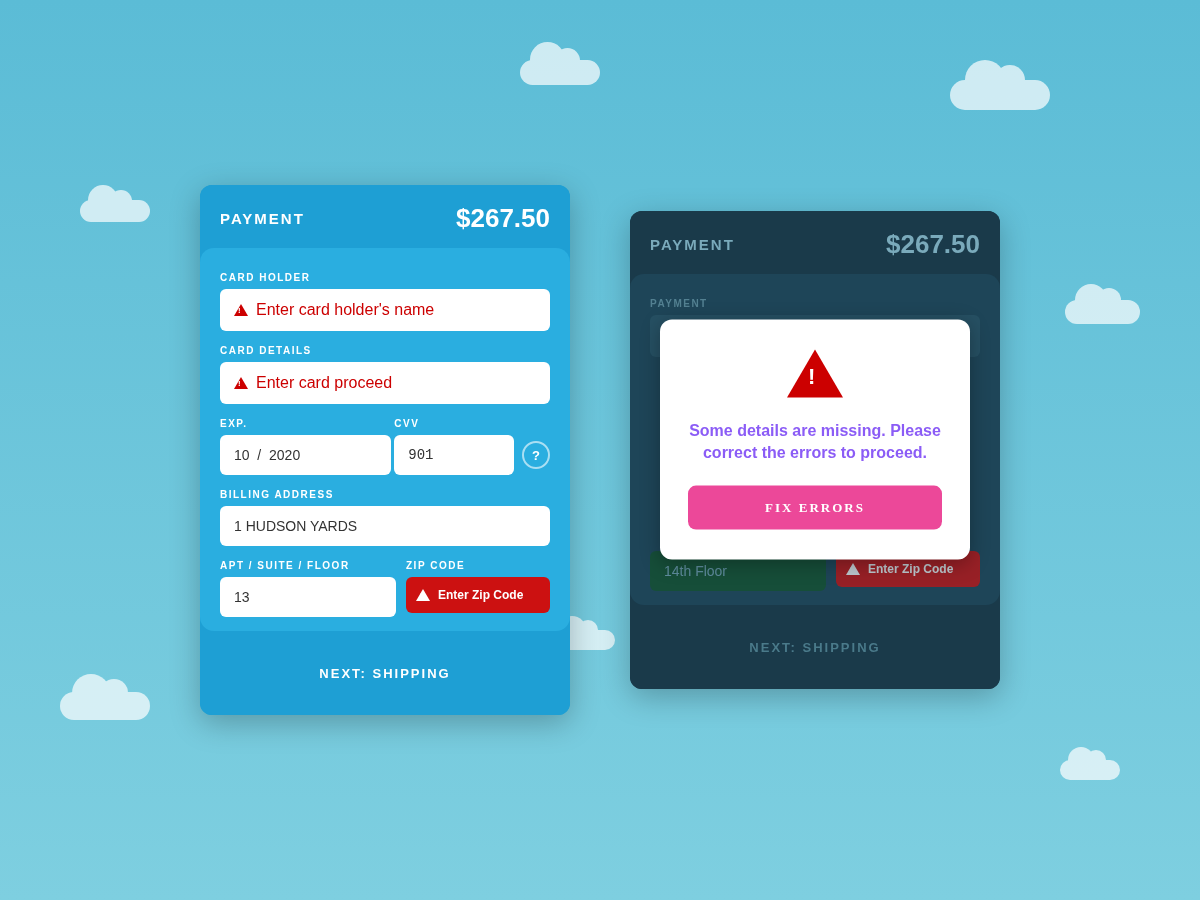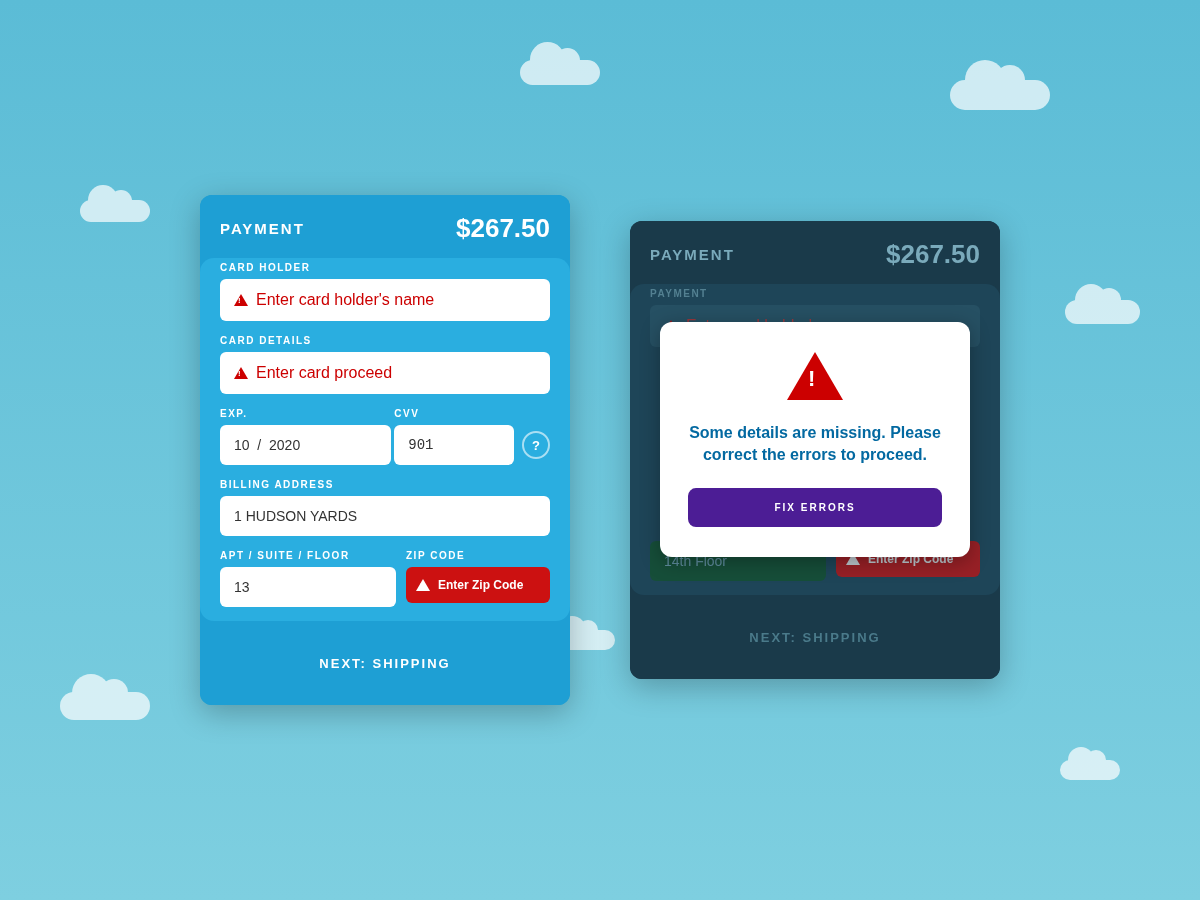--- a/index.html
+++ b/index.html
@@ -121,21 +121,21 @@
       font-weight: 700;
       color: white;
     }
 
     .payment-card.dark .header-amount {
       color: #7aaabb;
     }
 
     
     .card-body {
-      padding: 4px 20px 0;
+      padding: 24px 20px 0;
       border-radius: 14px;
     }
 
     .payment-card.light .card-body {
       background: #2aaee0;
     }
 
     .payment-card.dark .card-body {
       background: #1e4558;
     }
@@ -337,39 +337,40 @@
       content: '!';
       position: absolute;
       top: 14px;
       left: -7px;
       font-size: 22px;
       font-weight: 900;
       color: white;
     }
 
     .modal-message {
-      color: #0369a1;
+      color: #8b5cf6;
       font-size: 16px;
       font-weight: 700;
       line-height: 1.4;
       margin-bottom: 22px;
     }
 
     .fix-errors-btn {
-      background: #4c1d95;
+      background: #ec4899;
       color: white;
       border: none;
       border-radius: 8px;
       padding: 14px 32px;
-      font-size: 10px;
+      font-size: 13px;
       font-weight: 700;
       letter-spacing: 2px;
       text-transform: uppercase;
       cursor: pointer;
       width: 100%;
+      font-family: Liberation Serif, serif;
     }
 
     
     .blurred {
       filter: blur(0px);
       opacity: 0.7;
     }
   </style>
 </head>
 <body>

